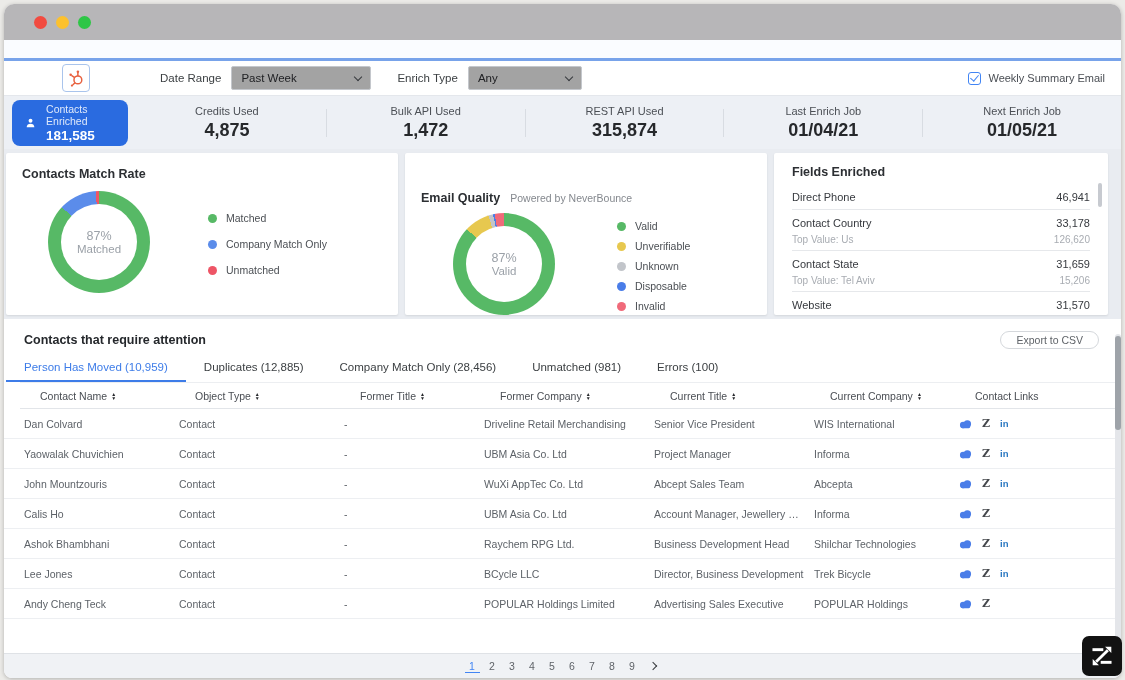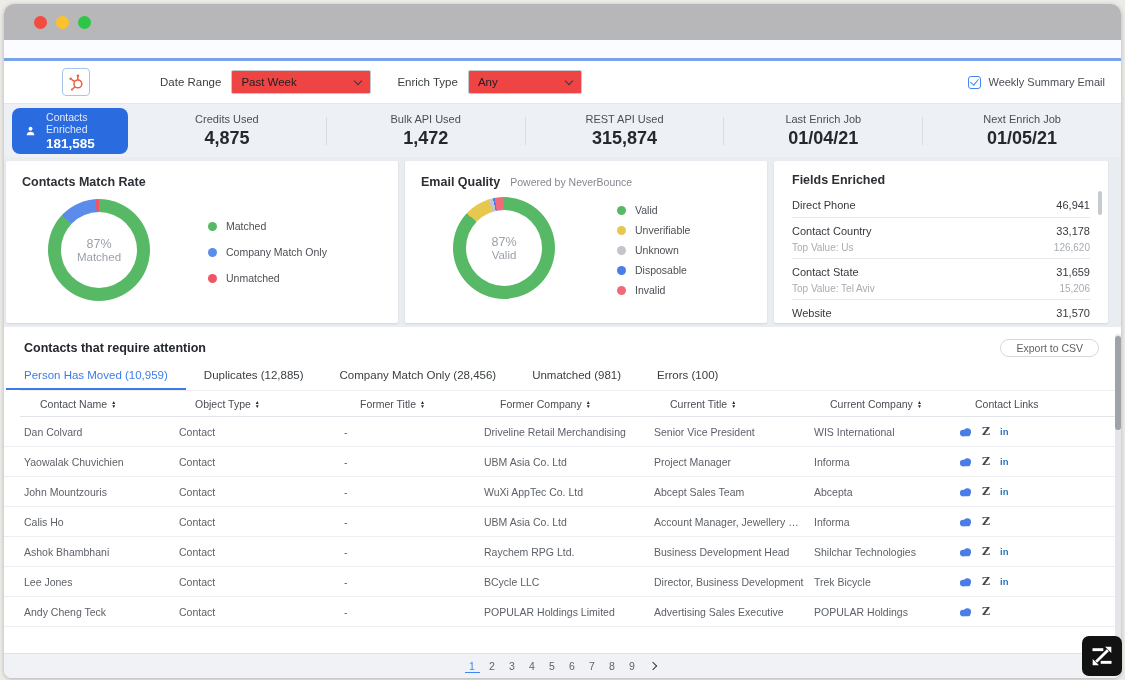--- a/index.html
+++ b/index.html
@@ -7,26 +7,26 @@
     font-family:"Liberation Sans","DejaVu Sans",sans-serif; }
   .window { position:absolute; left:4px; right:4px; top:4px; bottom:2px;
     border-radius:10px 10px 8px 8px; overflow:hidden; background:#fff;
     box-shadow:0 1px 4px rgba(0,0,0,.25); display:flex; flex-direction:column; }
   
   .titlebar { height:36px; background:#b7b6b8; display:flex; align-items:center; padding-left:30px; flex:none; }
   .tl { width:13px; height:13px; border-radius:50%; margin-right:9px; border:none; }
   .tl.red{ background:#f24b40; } .tl.yellow{ background:#fcc12e; } .tl.green{ background:#2ec646; }
   .substrip { height:21px; background:#fafcff; border-bottom:3px solid #78a3ea; flex:none; }
   
-  .hdr { height:42px; background:#fff; display:flex; align-items:center; flex:none; }
+  .hdr { height:34px; background:#fff; display:flex; align-items:center; flex:none; }
   .logo-box { width:28px; height:28px; margin-left:58px; border:1px solid #a9c4ec; border-radius:4px;
     display:flex; align-items:center; justify-content:center; background:#fff; }
   .hdr-label { font-size:11.5px; color:#3c4043; margin-left:70px; }
   .hdr-label.second { margin-left:26px; }
-  .select { height:24px; border:1px solid #c4c7cc; border-radius:2px; background:#ef4444; margin-left:10px;
+  .select { height:24px; border:1px solid #c4c7cc; border-radius:2px; background:#a3a3a3; margin-left:10px;
     display:flex; align-items:center; justify-content:space-between; padding:0 9px; font-size:11.5px; color:#202124; }
   .select.date { width:140px; } .select.type { width:114px; }
   .chev { width:6px; height:6px; border-right:1.7px solid #35383c; border-bottom:1.7px solid #35383c;
     transform:rotate(45deg); margin-top:-3px; }
   .hdr-right { margin-left:auto; margin-right:16px; display:flex; align-items:center; gap:7px; }
   .checkbox { width:13px; height:13px; border:1.5px solid #4285f4; border-radius:3px; position:relative; background:#fff; }
   .checkbox::after { content:""; position:absolute; left:3px; top:0.5px; width:4px; height:7px;
     border-right:1.8px solid #4285f4; border-bottom:1.8px solid #4285f4; transform:rotate(40deg); }
   .hdr-check-label { font-size:11px; color:#4a4e54; }
   
@@ -212,21 +212,21 @@
             </div>
             <div class="li">
               <span class="dot" style="background:#ee5566"></span>
               <span class="lt">Unmatched</span>
             </div>
           </div>
       </div>
     </div>
 
     <div class="card c2">
-      <div style="display:flex; align-items:baseline;">
+      <div style="display:flex; align-items:baseline;margin-top:24px;">
         <span class="card-title">Email Quality</span>
         <span class="card-sub">Powered by NeverBounce</span>
       </div>
       <div class="chart-body">
         <div class="donut" id="donut1" style="margin: 8px 0px 0px 32px; background: conic-gradient(rgb(87, 185, 102) 0%, rgb(87, 185, 102) 87%, rgb(231, 200, 79) 87%, rgb(231, 200, 79) 95%, rgb(194, 197, 202) 95%, rgb(194, 197, 202) 96.5%, rgb(74, 125, 232) 96.5%, rgb(74, 125, 232) 97%, rgb(240, 106, 122) 97%, rgb(240, 106, 122) 100%);">
           <div class="hole">
             <span class="pct">87%</span>
             <span class="lab">Valid</span>
           </div>
         </div>

